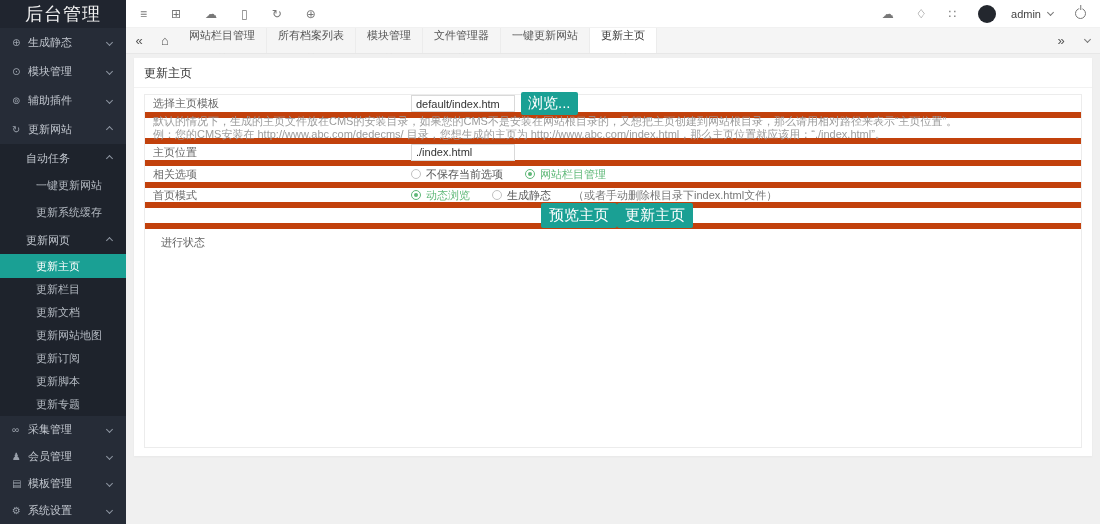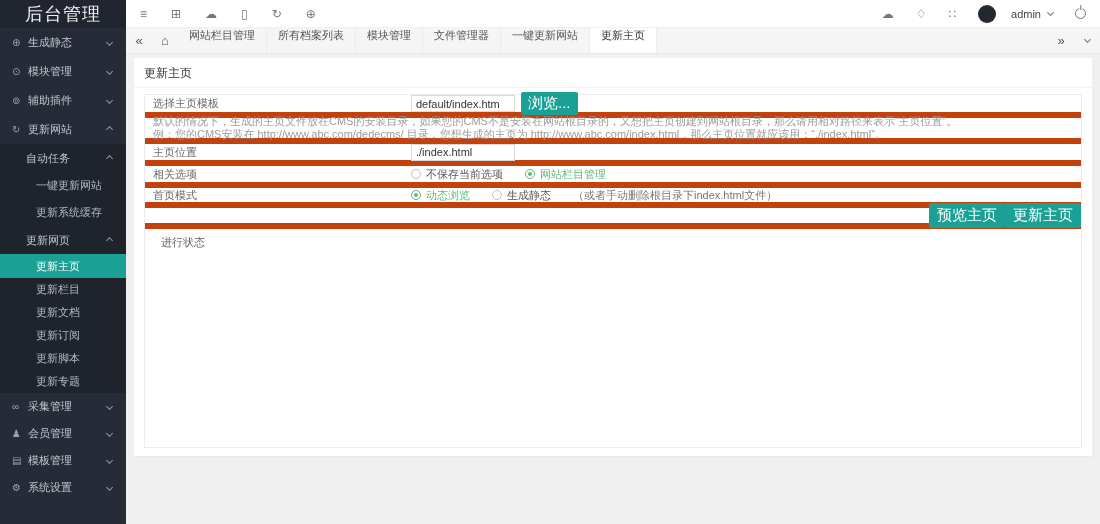--- a/index.html
+++ b/index.html
@@ -49,21 +49,21 @@
   
   .content { flex:1; background:#f0f0f0; padding:4px 8px 0 8px; }
   .panel { background:#fff; height:398px; box-shadow:0 1px 2px rgba(0,0,0,.04); }
   .panel-hd { height:30px; line-height:30px; padding-left:10px; font-size:12px; color:#333; border-bottom:1px solid #f2f2f2; }
   .form-box { margin:6px 10px; border:1px solid #ececec; height:354px; display:flex; flex-direction:column; font-size:11px; color:#666; }
   .frow { display:flex; align-items:center; border-bottom:6px solid #c2410c; padding-left:8px; }
   .frow:last-child { border-bottom:none; }
   .flabel { width:258px; flex-shrink:0; color:#666; }
   .r1 { height:23px; } .r3 { height:22px; } .r4 { height:22px; } .r5 { height:20px; }
   .rdesc { height:26px; flex-direction:column; align-items:flex-start; justify-content:center; color:#9b9b9b; line-height:13px; }
-  .rbtns { height:21px; justify-content:flex-end; }
+  .rbtns { height:21px; justify-content:center; }
   .rstatus { flex:1; align-items:flex-start; padding-top:6px;margin-left:8px; }
   .txt { height:17px; width:104px; border:1px solid #d9d9d9; font-size:11px; padding:0 4px; color:#333; font-family:inherit; }
   .btn { background:#1aa094; color:#fff; border:none; font-size:15px; padding:3px 8px; border-radius:2px; cursor:pointer; font-family:inherit; }
   .btn-sm { margin-left:6px; padding:2px 7px; }
   .radio { width:10px; height:10px; border:1px solid #c2c2c2; border-radius:50%; display:inline-block; margin-right:5px; flex-shrink:0; background:#fff; }
   .radio.on { border-color:#5FB878; position:relative; }
   .radio.on::after { content:''; position:absolute; left:2px; top:2px; width:4px; height:4px; border-radius:50%; background:#5FB878; }
   .ropt { display:flex; align-items:center; margin-right:22px; cursor:pointer; color:#555; }
   .ropt .green { color:#5FB878; }
   .note { color:#777; }
@@ -113,20 +113,23 @@
         <span class="chev up"></span>
       </div>
       <div class="side-item sub2sel">
         <span>更新主页</span>
       </div>
       <div class="side-item sub2b">
         <span>更新栏目</span>
       </div>
       <div class="side-item sub2b">
         <span>更新文档</span>
+      </div>
+      <div class="side-item sub2b">
+        <span>更新网站地图</span>
       </div>
       <div class="side-item sub2b">
         <span>更新订阅</span>
       </div>
       <div class="side-item sub2b">
         <span>更新脚本</span>
       </div>
       <div class="side-item sub2b">
         <span>更新专题</span>
       </div>

